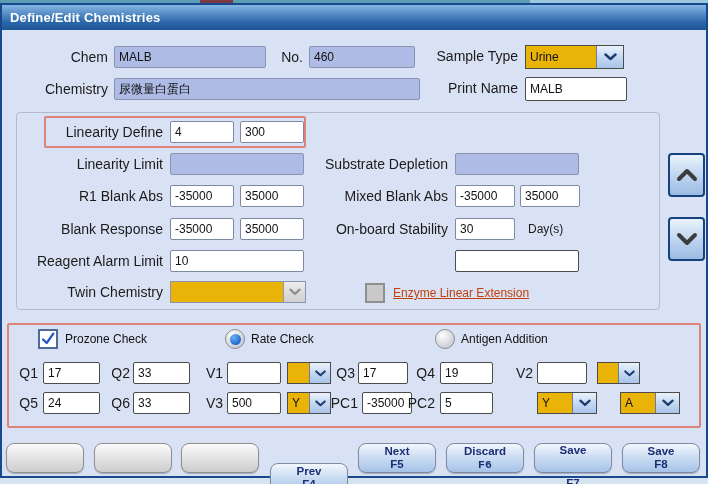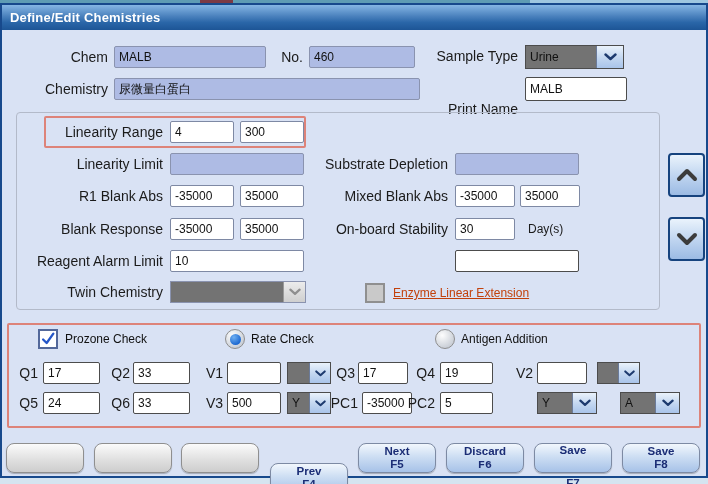--- a/index.html
+++ b/index.html
@@ -30,21 +30,21 @@
     background: #fff; font-family: "Liberation Sans", sans-serif; font-size: 12px;
     padding: 0 4px; color: #111; outline: none; width: 100%;
   }
   .field.ro { background: #aebbe4; border-color: #8a93af; }
   .field.dark-border { border-color: #4c4c4c; }
 
   .groupbox { position: absolute; border: 1px solid #b3bac9; border-radius: 4px; }
   .redbox { position: absolute; border: 2px solid #dd8379; border-radius: 2px; background: transparent; }
 
   .dd {
-    position: absolute; height: 22px; border: 1px solid #4c4c4c; background: #737373;
+    position: absolute; height: 22px; border: 1px solid #4c4c4c; background: #eab308;
     display: flex; align-items: stretch; overflow: hidden; text-align: center;
   }
   .dd-val { flex: 1; font-size: 12px; color: #111; display: flex; align-items: center; padding: 0 4px; }
   .dd-btn {
     width: 22px; border-left: 1px solid #6b7b9a; display: flex; align-items: center; justify-content: center;
     background: linear-gradient(#eaf2fb, #c2d6f0 55%, #a9c4ea);
   }
   .dd-btn.grey { background: linear-gradient(#ececec, #cfcfcf); border-left-color: #9a9a9a; }
 
   .checkbox {
@@ -107,29 +107,29 @@
           <svg width="13" height="8" viewBox="0 0 13 8">
               <path d="M1.5 1.5 L6.5 6 L11.5 1.5" stroke="#1d3a6e" stroke-width="2.4" fill="none" stroke-linecap="round" stroke-linejoin="round"></path>
             </svg>
         </div>
       </div>
 
       <div class="lbl" style="left:0;top:48px;width:106px;">Chemistry</div>
       <div style="position:absolute;left:112px;top:48px;width:306px;">
         <input class="field ro" readonly="" value="尿微量白蛋白" style="">
       </div>
-      <div class="lbl" style="left:380px;top:47px;width:136px;margin-top:21px;">Print Name</div>
+      <div class="lbl" style="left:380px;top:47px;width:136px;">Print Name</div>
       <div style="position:absolute;left:523px;top:47px;width:102px;">
         <input class="field dark-border" style="height: 24px;" value="MALB">
       </div>
 
       <div class="groupbox" style="left:14px;top:82px;width:644px;height:198px;"></div>
 
       <div class="redbox" style="left:42px;top:86px;width:262px;height:32px;"></div>
-      <div class="lbl" style="left:0;top:91px;width:161px;">Linearity Range</div>
+      <div class="lbl" style="left:0;top:91px;width:161px;">Linearity Define</div>
       <div style="position:absolute;left:168px;top:91px;width:64px;">
         <input class="field" value="4" style="">
       </div>
       <div style="position:absolute;left:238px;top:91px;width:64px;">
         <input class="field" value="300" style="">
       </div>
 
       <div class="lbl" style="left:0;top:123px;width:161px;">Linearity Limit</div>
       <div style="position:absolute;left:168px;top:123px;width:134px;">
         <input class="field ro" readonly="" value="" style="">

